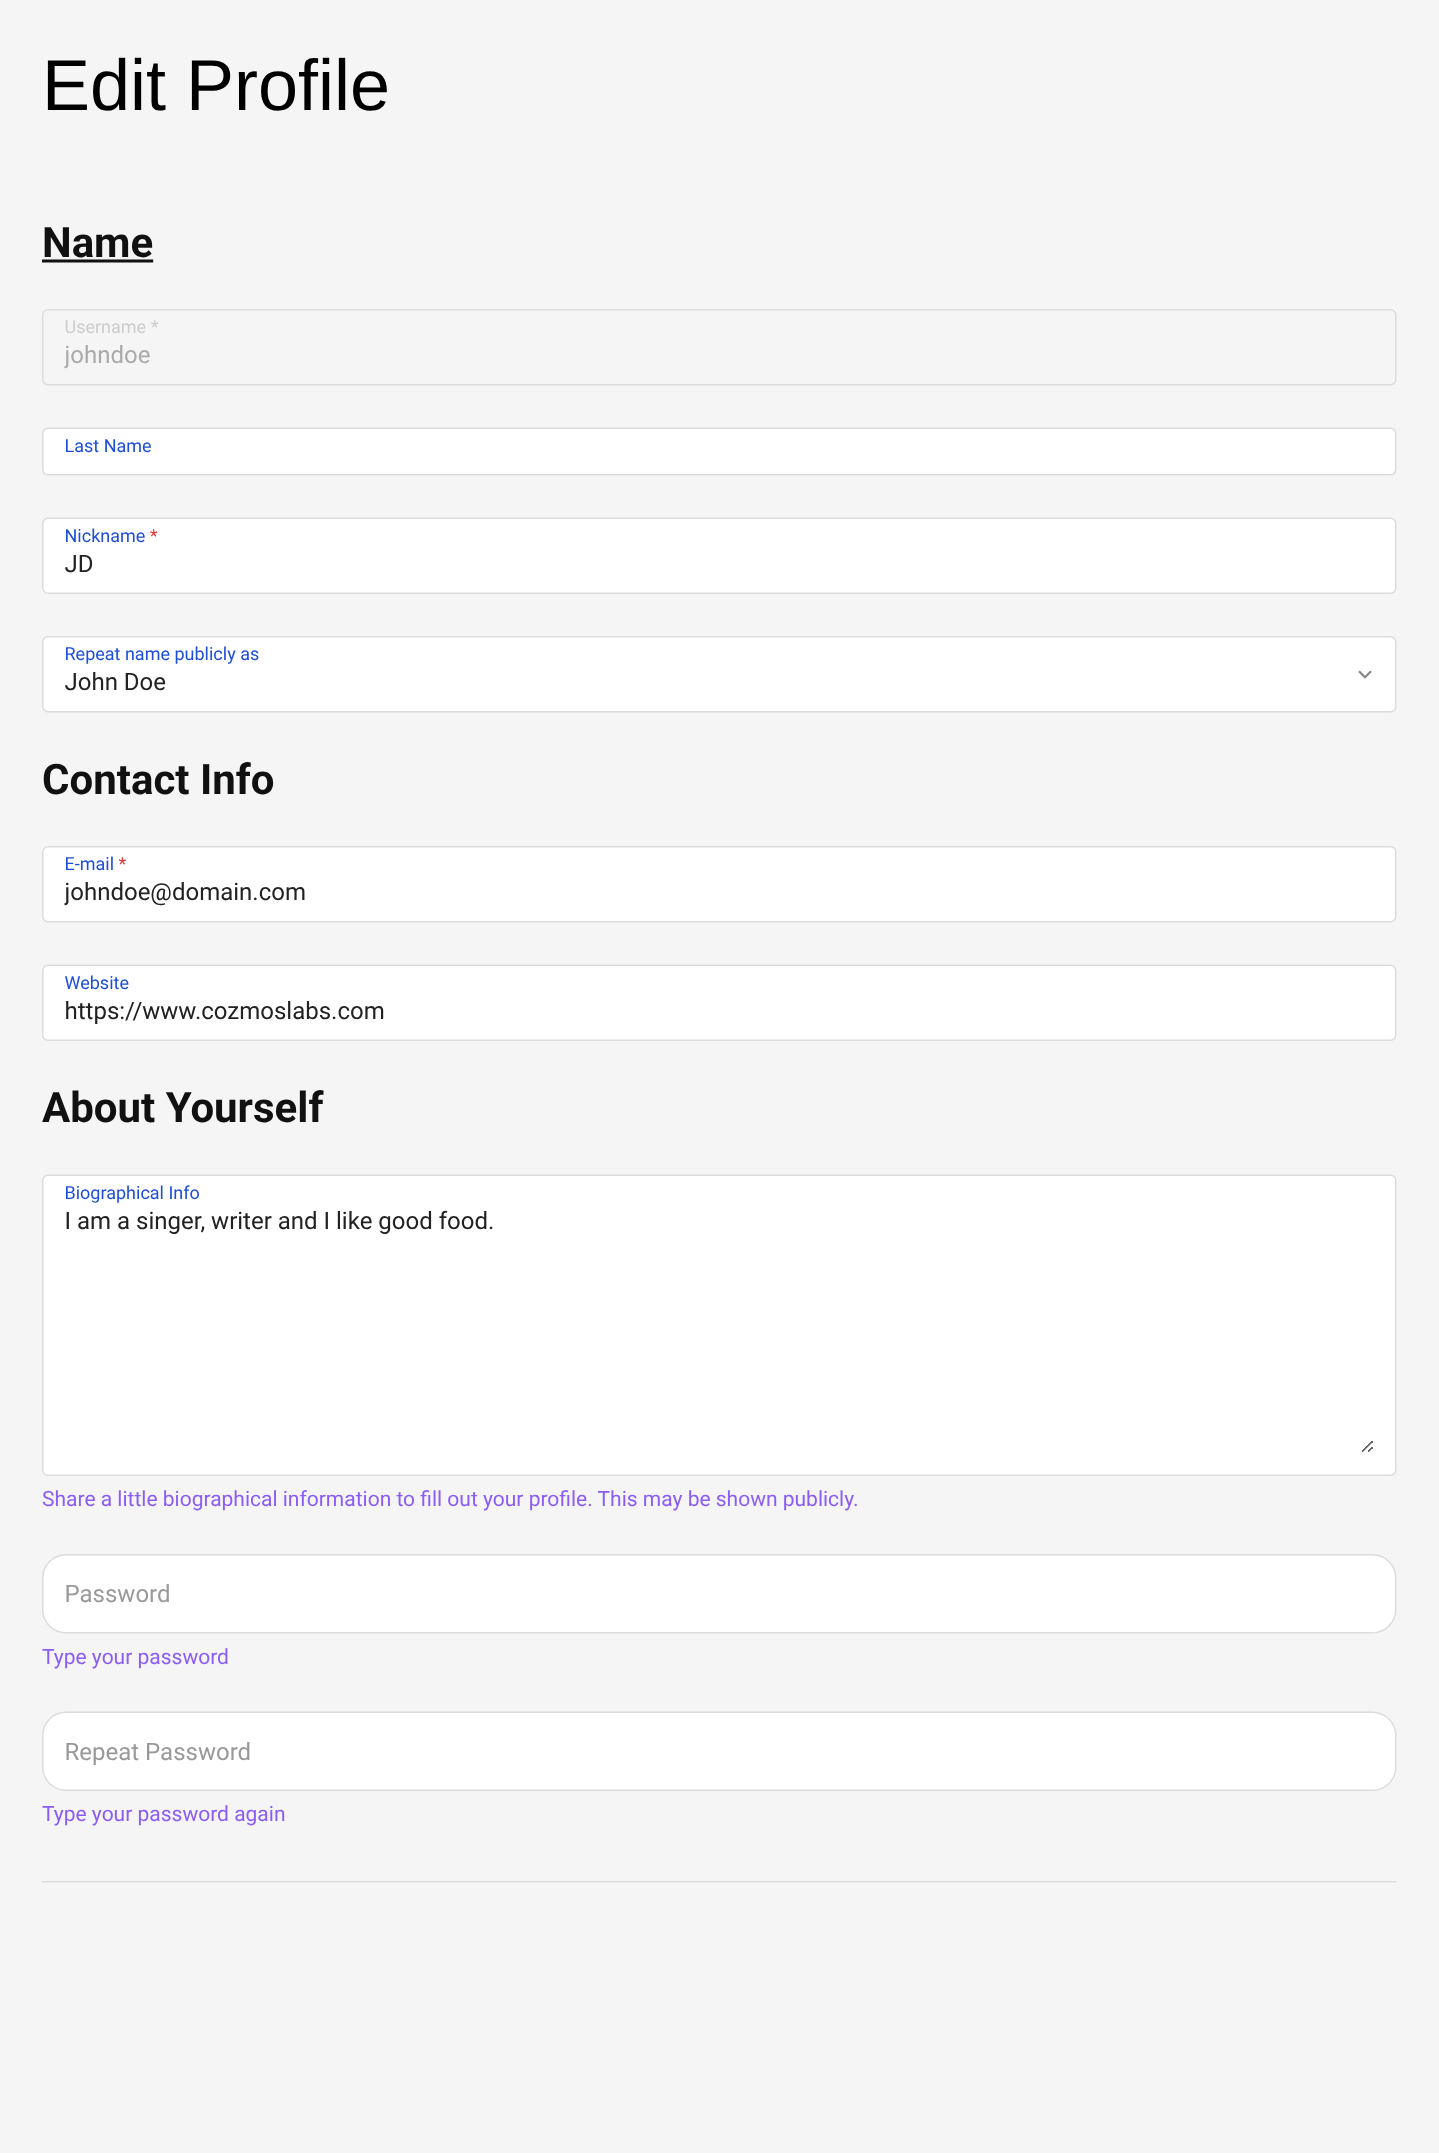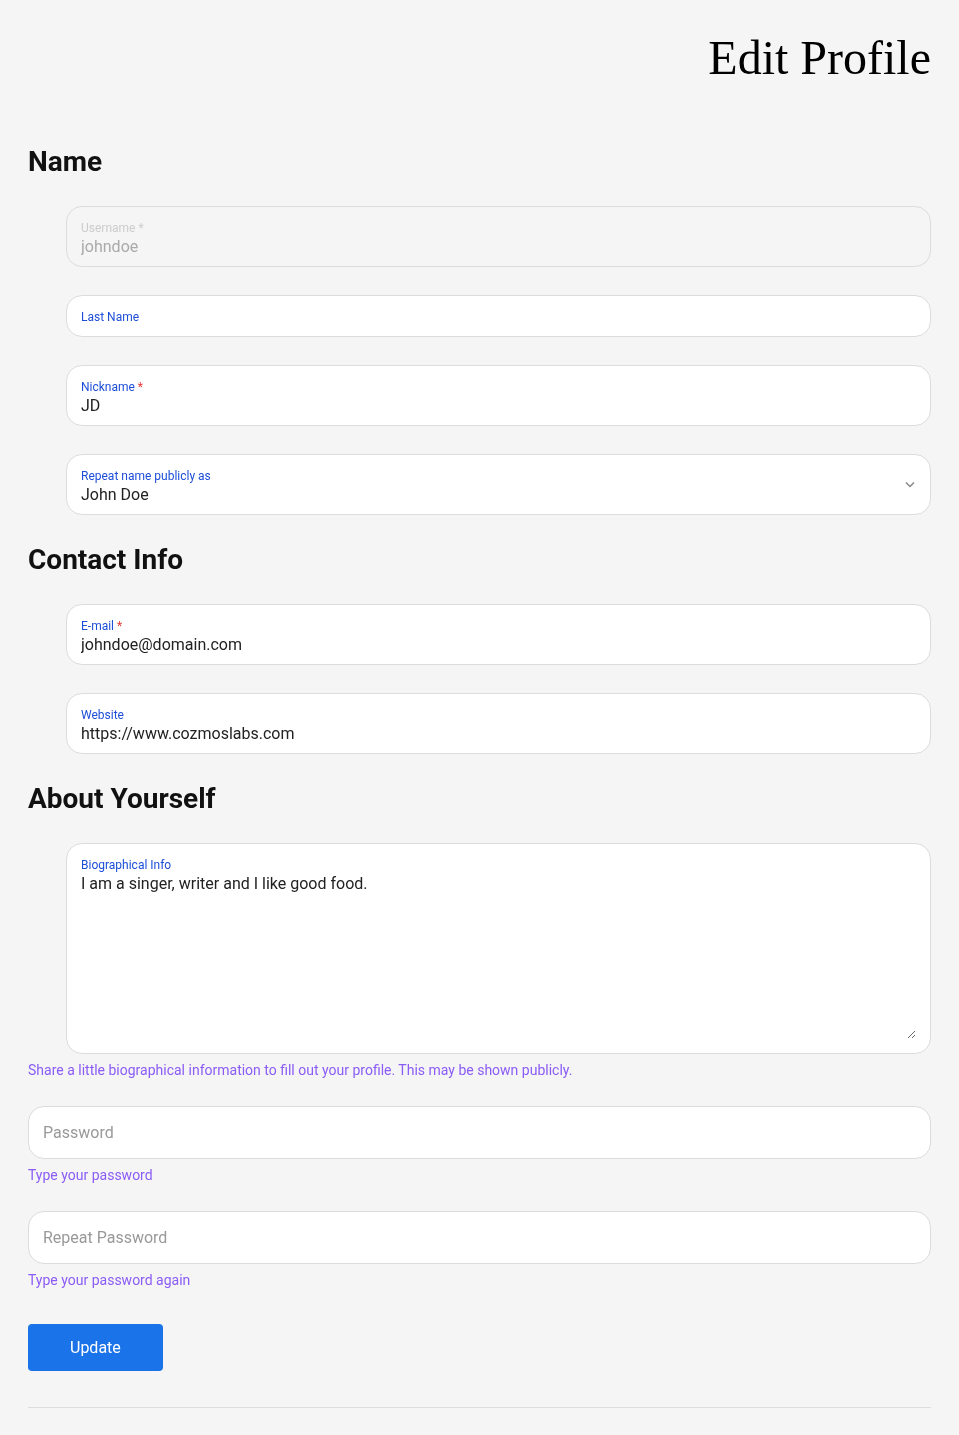--- a/index.html
+++ b/index.html
@@ -11,48 +11,48 @@
       background-color: #f5f5f5;
       font-family: -apple-system, BlinkMacSystemFont, "Segoe UI", Roboto, Helvetica, Arial, sans-serif;
       width: 959px;
       margin: 0 auto;
       padding: 0;
     }
     .container {
       padding: 20px 28px 40px 28px;
     }
     .page-title {
-      font-family: Liberation Serif, serif;
+      font-family: Liberation Sans, sans-serif;
       font-size: 48px;
       font-weight: 400;
-      text-align: right;
+      text-align: left;
       color: #000;
       margin-top: 10px;
       margin-bottom: 60px;
     }
     .section-title {
       font-size: 28px;
       font-weight: 700;
       color: #111;
       margin-bottom: 28px;
       margin-top: 12px;
     }
     .section-title:first-of-type {
       margin-top: 0;
+      text-decoration: underline;
     }
     .field-wrapper {
       margin-bottom: 28px;
     }
     .field-box {
       background: #ffffff;
       border: 1px solid #dcdcdc;
-      border-radius: 16px;
-      padding: 14px 14px 10px 14px;
+      border-radius: 4px;
+      padding: 4px 14px 10px 14px;
       position: relative;
-      margin-left: 38px;
     }
     .field-box.disabled {
       background: #f5f5f5;
     }
     .field-box.disabled .float-label {
       color: #ccc;
     }
     .float-label {
       display: block;
       font-size: 12px;
@@ -223,16 +223,15 @@
     <div class="help-text">Type your password</div>
   </div>
 
   <div class="field-wrapper">
     <div class="plain-input-box">
       <input type="password" class="plain-input" placeholder="Repeat Password" style="">
     </div>
     <div class="help-text">Type your password again</div>
   </div>
 
-  <button class="submit-button">Update</button>
 
   <hr class="hr-line">
 </div>
 
 </body></html>

